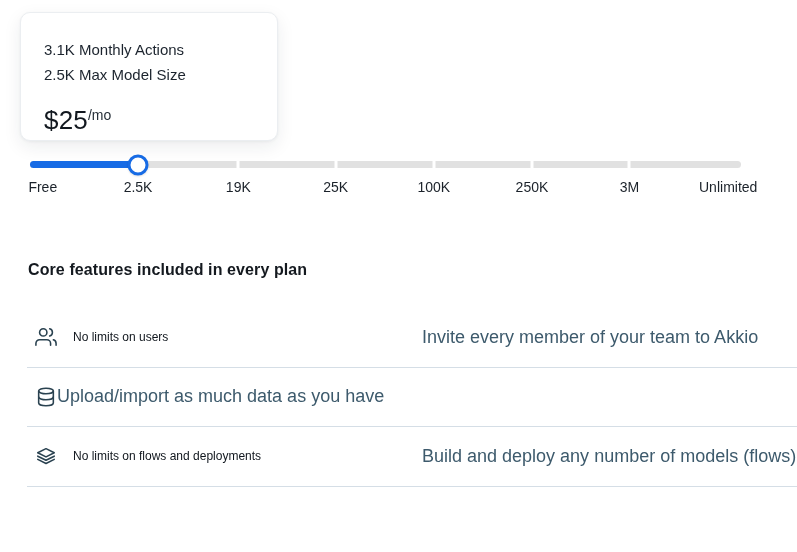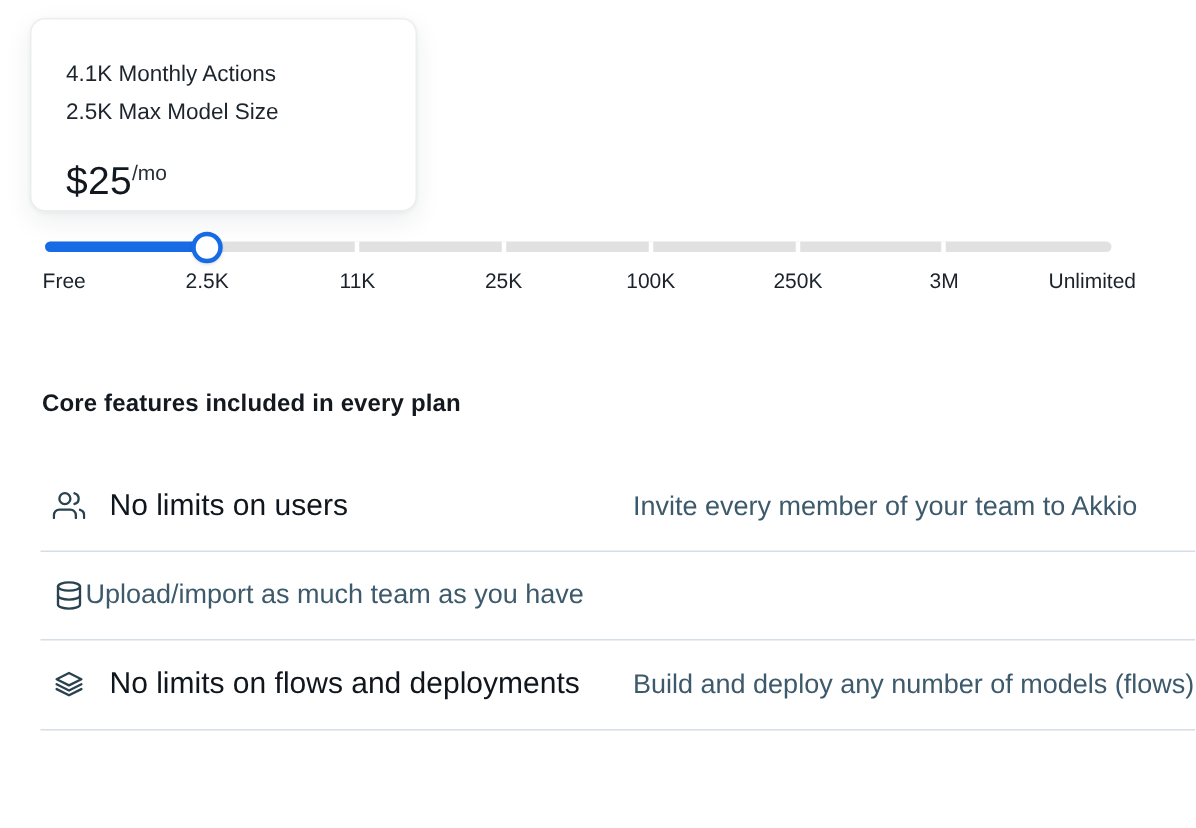--- a/index.html
+++ b/index.html
@@ -53,48 +53,48 @@
   }
   .features-list { position:absolute; left:27px; top:308px; width:770px; }
   .feature-row {
     display:flex; align-items:center; height:59.5px;
     border-bottom:1px solid #d5dee6; padding-left:8px;
   }
   .feature-icon { width:22px; height:22px; flex:none; color:#2a4250; display:flex; }
   .feature-icon svg { width:22px; height:22px; }
   .feature-title {
     margin-left:16px; width:349px; flex:none;
-    font-size:20px; color:#10161d;
+    font-size:12px; color:#10161d;
   }
   .feature-desc { font-size:18px; color:#3d5a6c; }
 </style>
 </head>
 <body>
 
 <div class="tooltip-card">
-  <div class="tooltip-line">4.1K Monthly Actions</div>
+  <div class="tooltip-line">3.1K Monthly Actions</div>
   <div class="tooltip-line">2.5K Max Model Size</div>
   <div class="tooltip-price">
     <span class="price-value">$25</span><span class="price-period">/mo</span>
   </div>
 </div>
 
 <div class="slider-track">
   <span class="slider-gap" style="left:29.3%"></span>
   <span class="slider-gap" style="left:43.0%"></span>
   <span class="slider-gap" style="left:56.8%"></span>
   <span class="slider-gap" style="left:70.6%"></span>
   <span class="slider-gap" style="left:84.3%"></span>
   <div class="slider-fill"></div>
   <div class="slider-handle"></div>
 </div>
 <div class="slider-labels">
   <span class="slider-label" style="left:1.8%">Free</span>
   <span class="slider-label" style="left:15.2%">2.5K</span>
-  <span class="slider-label" style="left:29.3%">11K</span>
+  <span class="slider-label" style="left:29.3%">19K</span>
   <span class="slider-label" style="left:43.0%">25K</span>
   <span class="slider-label" style="left:56.8%">100K</span>
   <span class="slider-label" style="left:70.6%">250K</span>
   <span class="slider-label" style="left:84.3%">3M</span>
   <span class="slider-label" style="left:98.2%">Unlimited</span>
 </div>
 
 <div class="features-heading">Core features included in every plan</div>
 
 <div class="features-list">
@@ -113,21 +113,21 @@
   </div>
 
   <div class="feature-row">
     <span class="feature-icon">
       <svg viewBox="0 0 24 24" fill="none" stroke="currentColor" stroke-width="1.7" stroke-linecap="round" stroke-linejoin="round">
         <ellipse cx="12" cy="5.5" rx="8" ry="3"></ellipse>
         <path d="M20 12c0 1.66-3.58 3-8 3s-8-1.34-8-3"></path>
         <path d="M4 5.5v13c0 1.66 3.58 3 8 3s8-1.34 8-3v-13"></path>
       </svg>
     </span>
-    <span class="feature-desc">Upload/import as much team as you have</span>
+    <span class="feature-desc">Upload/import as much data as you have</span>
   </div>
 
   <div class="feature-row">
     <span class="feature-icon">
       <svg viewBox="0 0 24 24" fill="none" stroke="currentColor" stroke-width="1.7" stroke-linecap="round" stroke-linejoin="round">
         <polygon points="12 4 3 8.5 12 13 21 8.5 12 4"></polygon>
         <polyline points="3 12.2 12 16.7 21 12.2"></polyline>
         <polyline points="3 15.7 12 20.2 21 15.7"></polyline>
       </svg>
     </span>

